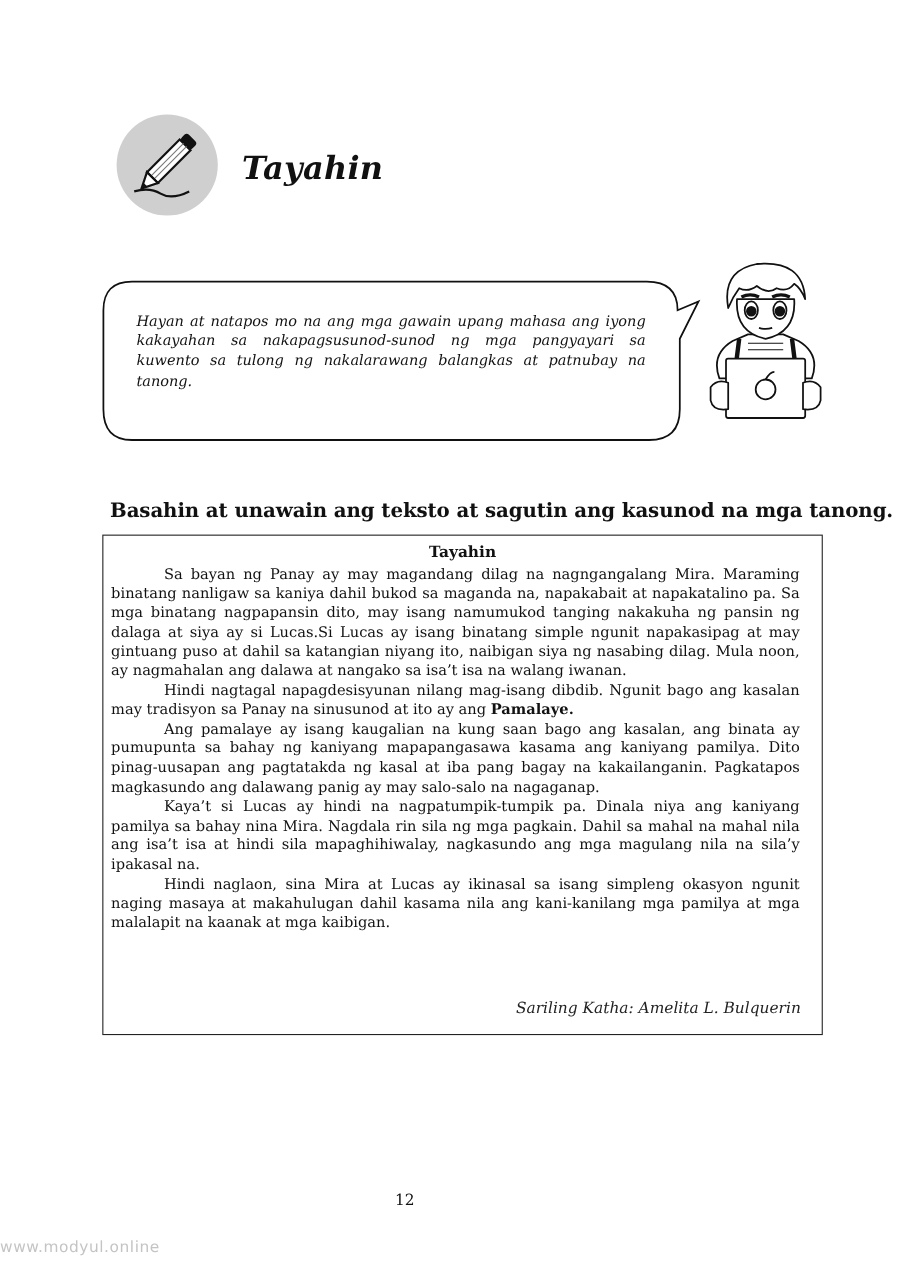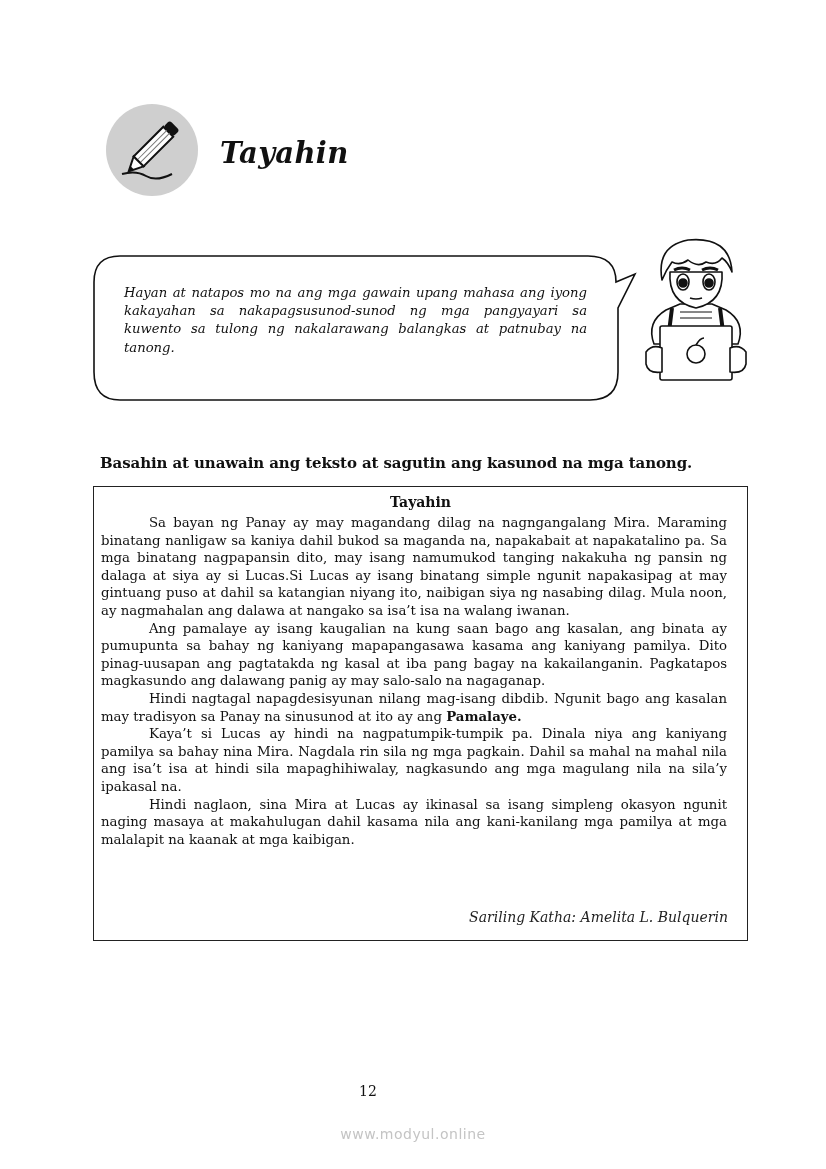--- a/index.html
+++ b/index.html
@@ -26,21 +26,21 @@
     }
     .bubble-text .it { font-style: italic; }
     .bubble-text p { margin: 14px; }
 
     
     .kid { left: 632px; top: 232px; width: 128px; height: 160px; }
 
     
     .instruction {
       left: 100px; top: 454px; font-family: "DejaVu Serif", serif;
-      font-size: 15px; font-weight: bold; color: #111; letter-spacing: -0.1px;
+      font-size: 18px; font-weight: bold; color: #111; letter-spacing: -0.1px;
     }
 
     
     .story-box {
       left: 93px; top: 486px; width: 655px; height: 455px;
       border: 1.3px solid #222; box-sizing: border-box;
     }
     .story-title {
       left: 93px; top: 494px; width: 655px; text-align: center;
       font-family: "DejaVu Serif", serif; font-size: 14px; font-weight: bold; color: #111;
@@ -51,21 +51,21 @@
       text-align: justify; color: #111;
     }
     .story-body p { margin: 0; text-indent: 48px; }
     .story-body b { font-weight: bold; }
     .credit {
       right: 98px; top: 909px; font-family: "DejaVu Serif", serif;
       font-style: italic; font-size: 14px; color: #222;
     }
 
     .page-number { left: 0; width: 736px; top: 1083px; text-align: center; font-family: "DejaVu Serif", serif; font-size: 14px; color: #111; }
-    .watermark { left: 0; width: 826px; top: 1126px; text-align: center; font-family: "DejaVu Sans", sans-serif; font-size: 14px; color: #c4c4c4; letter-spacing: 0.5px; }
+    .watermark { left: 0; width: 826px; top: 1126px; font-family: "DejaVu Sans", sans-serif; font-size: 14px; color: #c4c4c4; letter-spacing: 0.5px; }
   </style>
 </head>
 <body>
 
 <div class="abs pencil-badge">
   <svg viewBox="0 0 92 92">
     <g transform="translate(46,44) rotate(45)">
       <rect x="-7" y="-32" width="14" height="9" rx="3" fill="#111"></rect>
       <rect x="-7" y="-23" width="14" height="42" fill="#fff" stroke="#111" stroke-width="2"></rect>
       <line x1="-2" y1="-23" x2="-2" y2="19" stroke="#777" stroke-width="1"></line>
@@ -115,21 +115,21 @@
     <path d="M114 120 Q108 112 98 116 L98 140 Q112 142 114 132 Z"></path>
   </g>
 </svg>
 
 <div class="abs instruction">Basahin at unawain ang teksto at sagutin ang kasunod na mga tanong.</div>
 
 <div class="abs story-box"></div>
 <div class="abs story-title">Tayahin</div>
 <div class="abs story-body">
   <p>Sa bayan ng Panay ay may magandang dilag na nagngangalang Mira. Maraming binatang nanligaw sa kaniya dahil bukod sa maganda na, napakabait at napakatalino pa. Sa mga binatang nagpapansin dito, may isang namumukod tanging nakakuha ng pansin ng dalaga at siya ay si Lucas.Si Lucas ay isang binatang simple ngunit napakasipag at may gintuang puso at dahil sa katangian niyang ito, naibigan siya ng nasabing dilag. Mula noon, ay nagmahalan ang dalawa at nangako sa isa’t isa na walang iwanan.</p>
+  <p><span>Hindi nagtagal napagdesisyunan nilang mag-isang dibdib. Ngunit bago ang kasalan may tradisyon sa Panay na sinusunod at ito ay ang</span> <b>Pamalaye.</b></p>
   <p>Ang pamalaye ay isang kaugalian na kung saan bago ang kasalan, ang binata ay pumupunta sa bahay ng kaniyang mapapangasawa kasama ang kaniyang pamilya. Dito pinag-uusapan ang pagtatakda ng kasal at iba pang bagay na kakailanganin. Pagkatapos magkasundo ang dalawang panig ay may salo-salo na nagaganap.</p>
-  <p><span>Hindi nagtagal napagdesisyunan nilang mag-isang dibdib. Ngunit bago ang kasalan may tradisyon sa Panay na sinusunod at ito ay ang</span> <b>Pamalaye.</b></p>
   <p>Kaya’t si Lucas ay hindi na nagpatumpik-tumpik pa. Dinala niya ang kaniyang pamilya sa bahay nina Mira. Nagdala rin sila ng mga pagkain. Dahil sa mahal na mahal nila ang isa’t isa at hindi sila mapaghihiwalay, nagkasundo ang mga magulang nila na sila’y ipakasal na.</p>
   <p>Hindi naglaon, sina Mira at Lucas ay ikinasal sa isang simpleng okasyon ngunit naging masaya at makahulugan dahil kasama nila ang kani-kanilang mga pamilya at mga malalapit na kaanak at mga kaibigan.</p>
 </div>
 <div class="abs credit">Sariling Katha: Amelita L. Bulquerin</div>
 
 <div class="abs page-number">12</div>
 <div class="abs watermark">www.modyul.online</div>
 
 </body></html>

